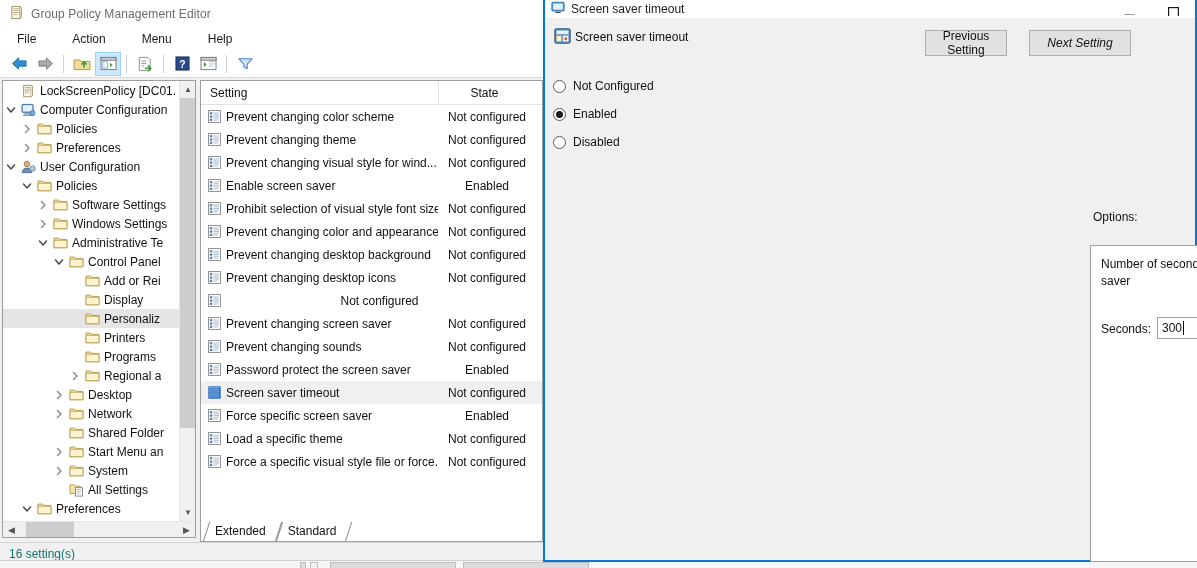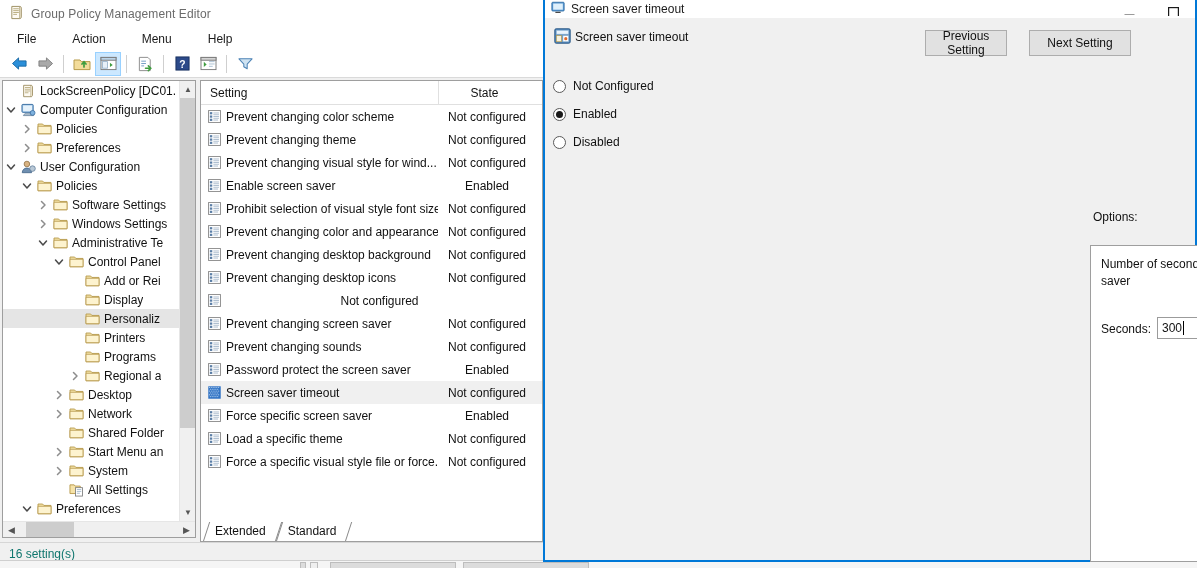--- a/index.html
+++ b/index.html
@@ -933,21 +933,21 @@
         <svg width="17" height="16" viewBox="0 0 18 17">
           <rect x="0.8" y="0.8" width="16.4" height="15.4" rx="1.5" fill="#4f83b8" stroke="#2d5b88"></rect>
           <rect x="2.4" y="2.4" width="13.2" height="4.2" fill="#eaf4fc" stroke="#8ab0cf" stroke-width=".7"></rect>
           <rect x="2.4" y="8" width="5.6" height="6.6" fill="#f7f2de" stroke="#b79a49" stroke-width=".7"></rect>
           <rect x="9.4" y="8" width="6.2" height="6.6" fill="#ffffff" stroke="#8ab0cf" stroke-width=".7"></rect>
           <circle cx="12.5" cy="11.3" r="1.7" fill="#e06c2e"></circle>
         </svg>
       </span>
       <span class="dlg-head-label">Screen saver timeout</span>
       <div class="btn" style="left:380px;top:12px;width:82px;text-align:center;">Previous Setting</div>
-      <div class="btn" style="left:484px;top:12px;width:102px;">Next Setting</div>
+      <div class="btn" style="left:484px;top:12px;width:102px;font-style:italic;">Next Setting</div>
     </div>
 
     <div class="radios">
       <div class="radio-row">
         <span class="radio-mark"></span>
         <span>Not Configured</span>
       </div>
       <div class="radio-row">
         <span class="radio-mark on"></span>
         <span>Enabled</span>

